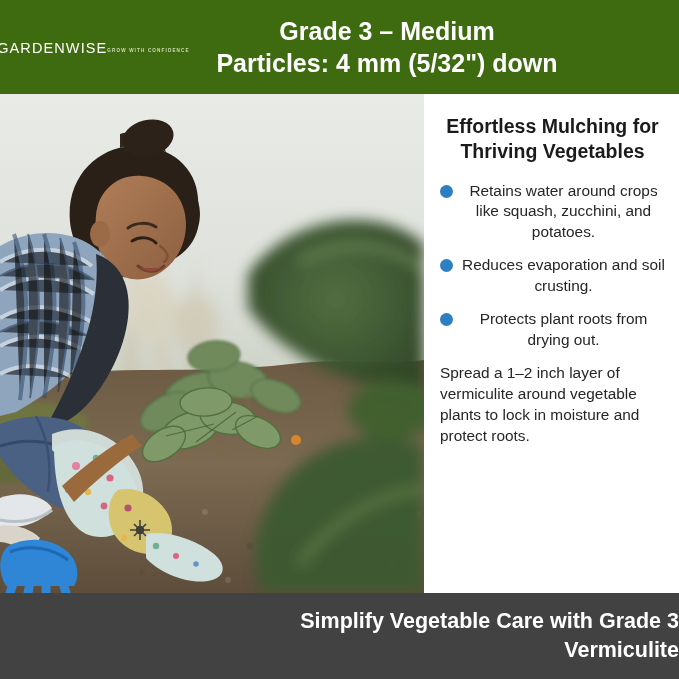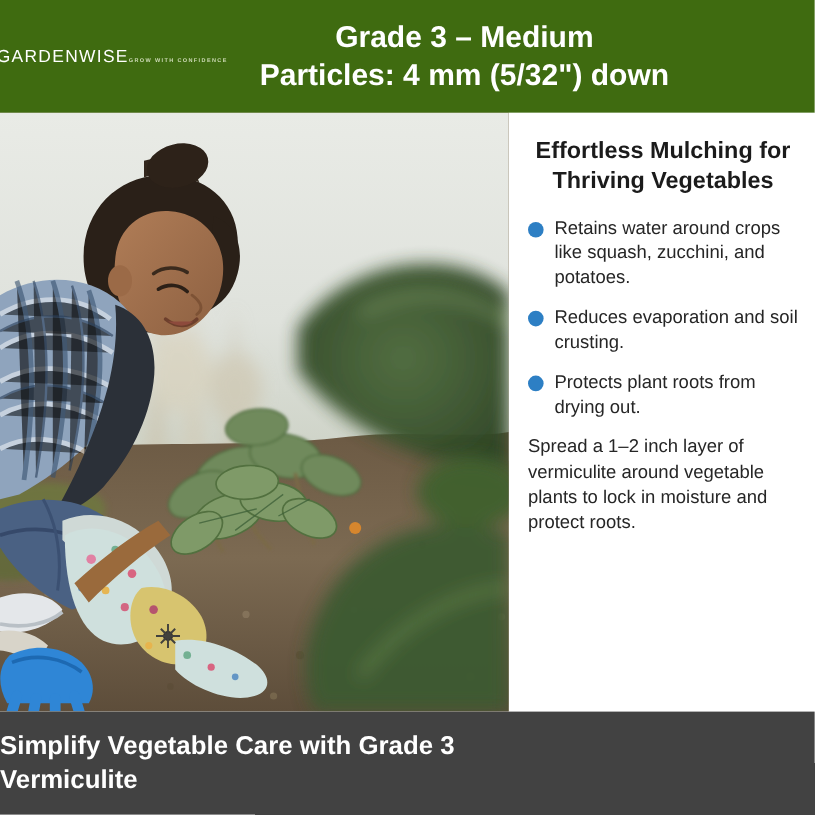--- a/index.html
+++ b/index.html
@@ -85,21 +85,21 @@
     display: flex; flex-direction: column;
   }
   .panel-heading {
     color: #1b1b1b;
     font-weight: bold;
     font-size: 19.5px;
     line-height: 1.30;
     text-align: center;
     margin-bottom: 16px;
   }
-  .bullets { list-style: none; }
+  .bullets { list-style: none; text-align: center; }
   .bullet {
     display: flex;
     align-items: flex-start;
     margin-bottom: 13px;
   }
   .bullet-dot {
     flex: 0 0 13px;
     width: 13px; height: 13px;
     border-radius: 50%;
     background: #2d7fc4;
@@ -125,21 +125,21 @@
     line-height: 1.36;
     text-align: left;
   }
 
   
   .footer {
     position: absolute; left: 0; top: 593px;
     width: 679px; height: 86px;
     background: #424242;
     display: flex; flex-direction: column;
-    align-items: flex-start; justify-content: center;
+    align-items: flex-end; justify-content: center;
   }
   .footer .line {
     color: #ffffff;
     font-weight: bold;
     font-size: 21.5px;
     line-height: 1.36;
     text-align: center;
     white-space: nowrap;
   }
 </style>

